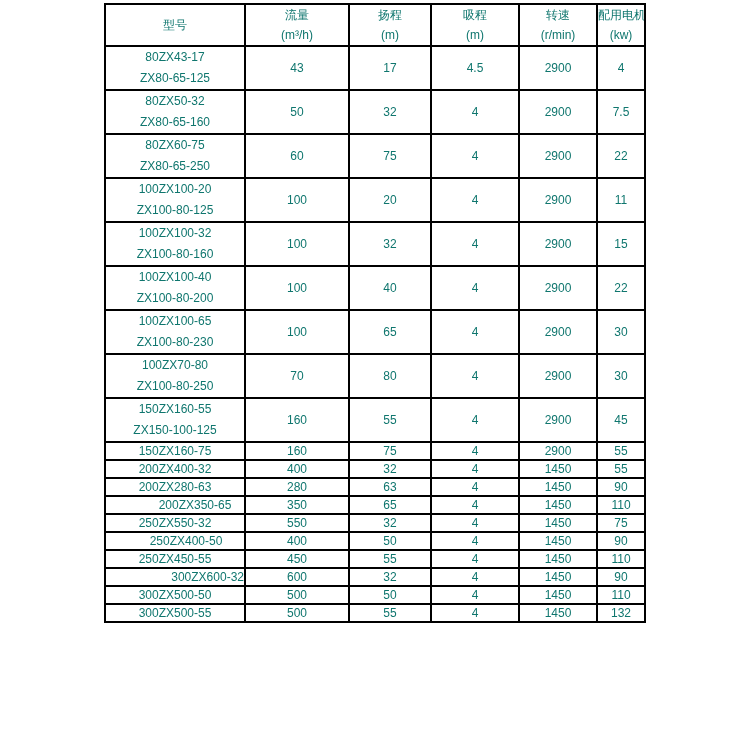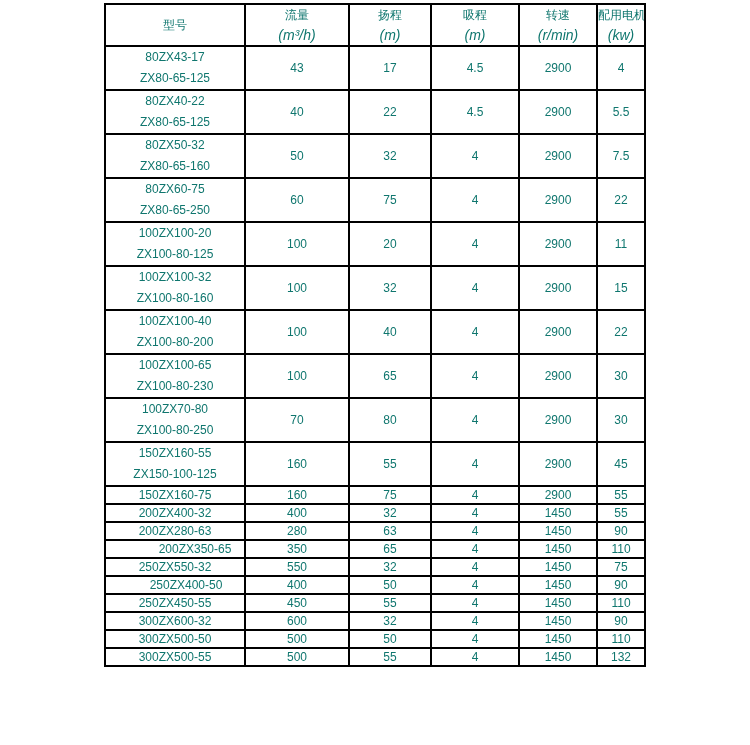--- a/index.html
+++ b/index.html
@@ -21,21 +21,21 @@
       vertical-align: middle;
       padding: 0;
       font-weight: normal;
       line-height: 21px;
       white-space: nowrap;
       overflow: hidden;
     }
     .spec-table tr.head th { height: 38px; }
     .spec-table tr.double td { height: 39px; }
     .spec-table tr.single td { height: 16px; line-height: 16px; }
-    .sub { display: block; font-size: 14px; line-height: 19px; font-style: italic; }
+    .sub { display: block; font-size: 12px; line-height: 19px; }
     .main { display: block; line-height: 21px; }
     .model-line { display: block; line-height: 21px; }
     .col-model { width: 140px; }
     .col-flow  { width: 104px; }
     .col-head  { width: 82px; }
     .col-suc   { width: 88px; }
     .col-rpm   { width: 78px; }
     .col-motor { width: 48px; }
   </style>
 </head>
@@ -84,31 +84,20 @@
           <span class="model-line">ZX80-65-125</span>
         </td>
         <td>43</td>
         <td>17</td>
         <td>4.5</td>
         <td>2900</td>
         <td>4</td>
       </tr>
       <tr class="double">
         <td>
-          <span class="model-line">80ZX40-22</span>
-          <span class="model-line">ZX80-65-125</span>
-        </td>
-        <td>40</td>
-        <td>22</td>
-        <td>4.5</td>
-        <td>2900</td>
-        <td>5.5</td>
-      </tr>
-      <tr class="double">
-        <td>
           <span class="model-line">80ZX50-32</span>
           <span class="model-line">ZX80-65-160</span>
         </td>
         <td>50</td>
         <td>32</td>
         <td>4</td>
         <td>2900</td>
         <td>7.5</td>
       </tr>
       <tr class="double">
@@ -253,21 +242,21 @@
           <span class="model-line" style="line-height: 16px;">250ZX450-55</span>
         </td>
         <td>450</td>
         <td>55</td>
         <td>4</td>
         <td>1450</td>
         <td>110</td>
       </tr>
       <tr class="single">
         <td>
-          <span class="model-line" style="line-height: 16px;">300ZX600-32</span>
+          <span class="model-line" style="line-height: 16px; text-align: right;">300ZX600-32</span>
         </td>
         <td>600</td>
         <td>32</td>
         <td>4</td>
         <td>1450</td>
         <td>90</td>
       </tr>
       <tr class="single">
         <td>
           <span class="model-line" style="line-height: 16px;">300ZX500-50</span>

